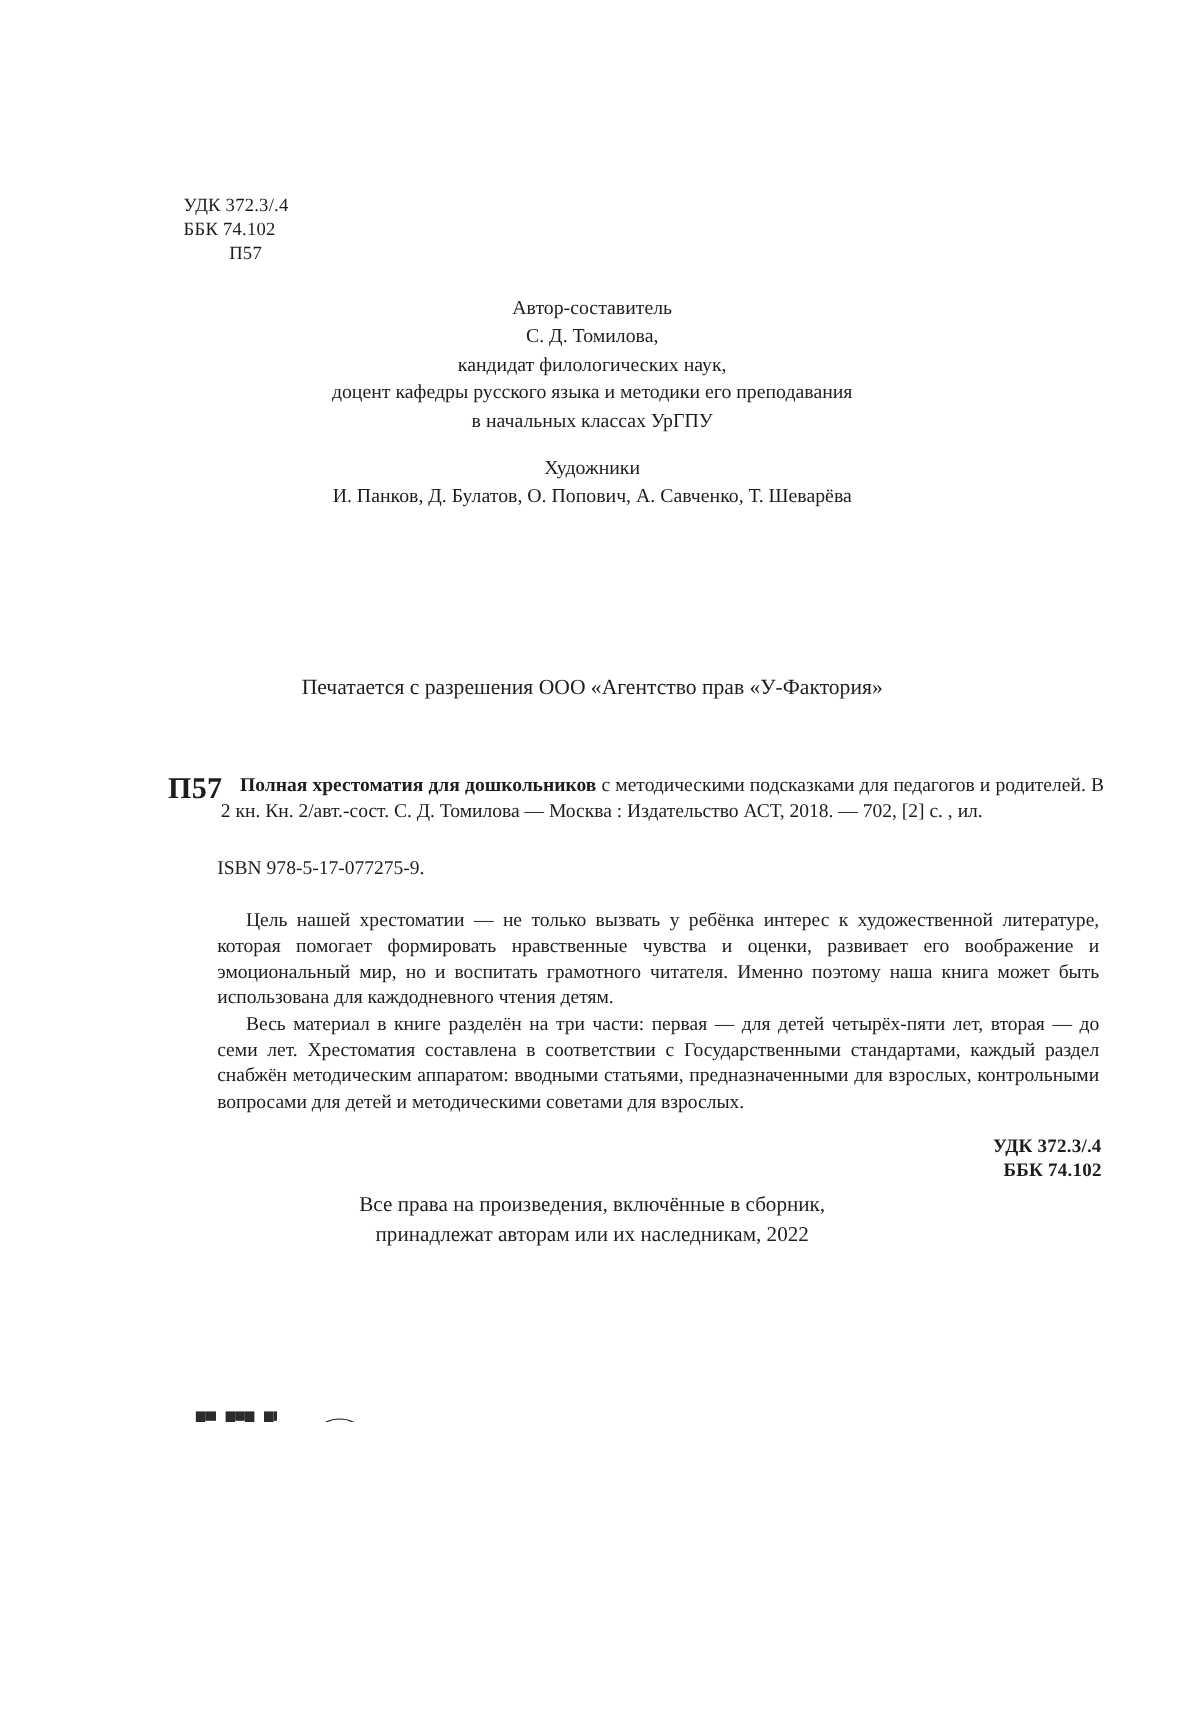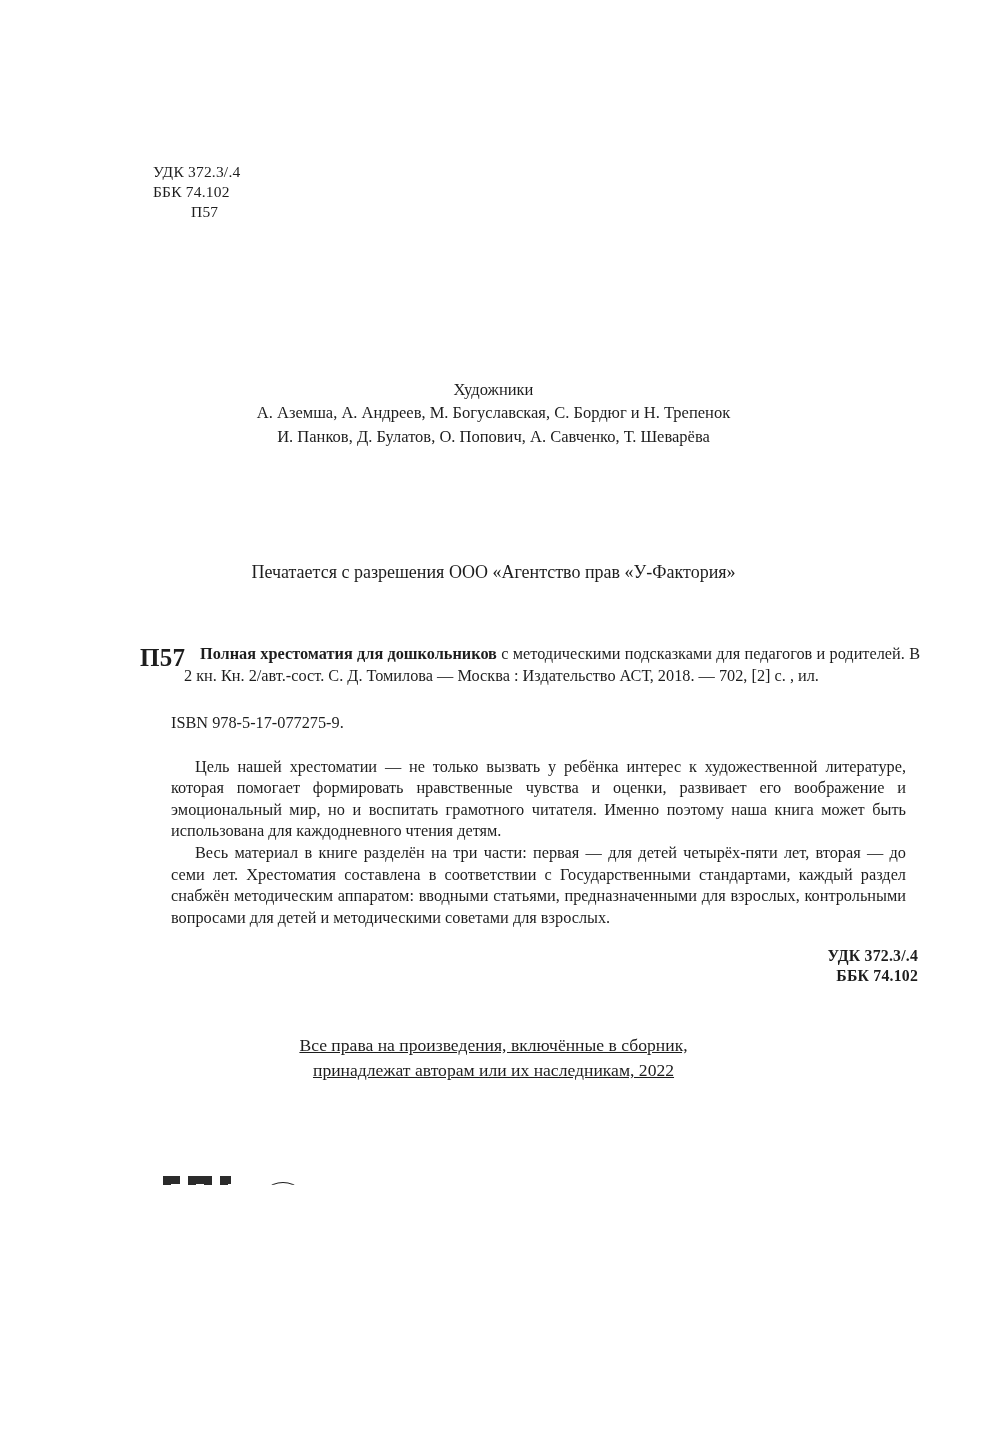--- a/index.html
+++ b/index.html
@@ -77,21 +77,21 @@
     hyphens: manual;
   }
   .cip-body .lead {
     font-weight: bold;
   }
   .cip-body .first-line-indent { display: inline-block; width: 16px; }
 
   
   .annotation {
     position: absolute;
-    left: 171px;
+    left: 181px;
     top: 712px;
     width: 735px;
   }
   .annotation p {
     margin: 0;
     font-size: 16.3px;
     line-height: 21.6px;
     text-align: justify;
     text-justify: inter-word;
   }
@@ -110,24 +110,23 @@
     text-align: right;
     font-size: 15.8px;
     font-weight: bold;
     line-height: 20px;
     letter-spacing: 0.2px;
   }
   .codes-right .line { display: block; white-space: nowrap; }
 
   
   #rights-notice {
-    top: 1033px;
+    top: 991px;
     font-size: 17.6px;
     line-height: 25px;
-    text-decoration: underline;
   }
 
   
   .marks {
     position: absolute;
     left: 163px;
     top: 1176px;
     display: flex;
     align-items: center;
     gap: 26px;
@@ -157,24 +156,30 @@
 <body>
 
 <div class="page">
 
   <div class="class-codes">
     <span class="code-line">УДК 372.3/.4</span>
     <span class="code-line">ББК 74.102</span>
     <span class="code-line code-indent">П57</span>
   </div>
 
+  <div class="centre-block" id="compiler-block">
+    <span class="line">Автор-составитель</span>
+    <span class="line">С. Д. Томилова,</span>
+    <span class="line">кандидат филологических наук,</span>
+    <span class="line">доцент кафедры русского языка и методики его преподавания</span>
+    <span class="line">в начальных классах УрГПУ</span>
+  </div>
 
   <div class="centre-block" id="artists-block">
     <span class="line">Художники</span>
-    <span class="line">А. Аземша, А. Андреев, М. Богуславская, С. Бордюг и Н. Трепенок</span>
     <span class="line">И. Панков, Д. Булатов, О. Попович, А. Савченко, Т. Шеварёва</span>
   </div>
 
   <div class="centre-block" id="permission-line">
     <span class="line">Печатается с разрешения ООО «Агентство прав «У-Фактория»</span>
   </div>
 
   <div class="cip">
     <span class="cip-marker">П57</span>
     <div class="cip-body">

